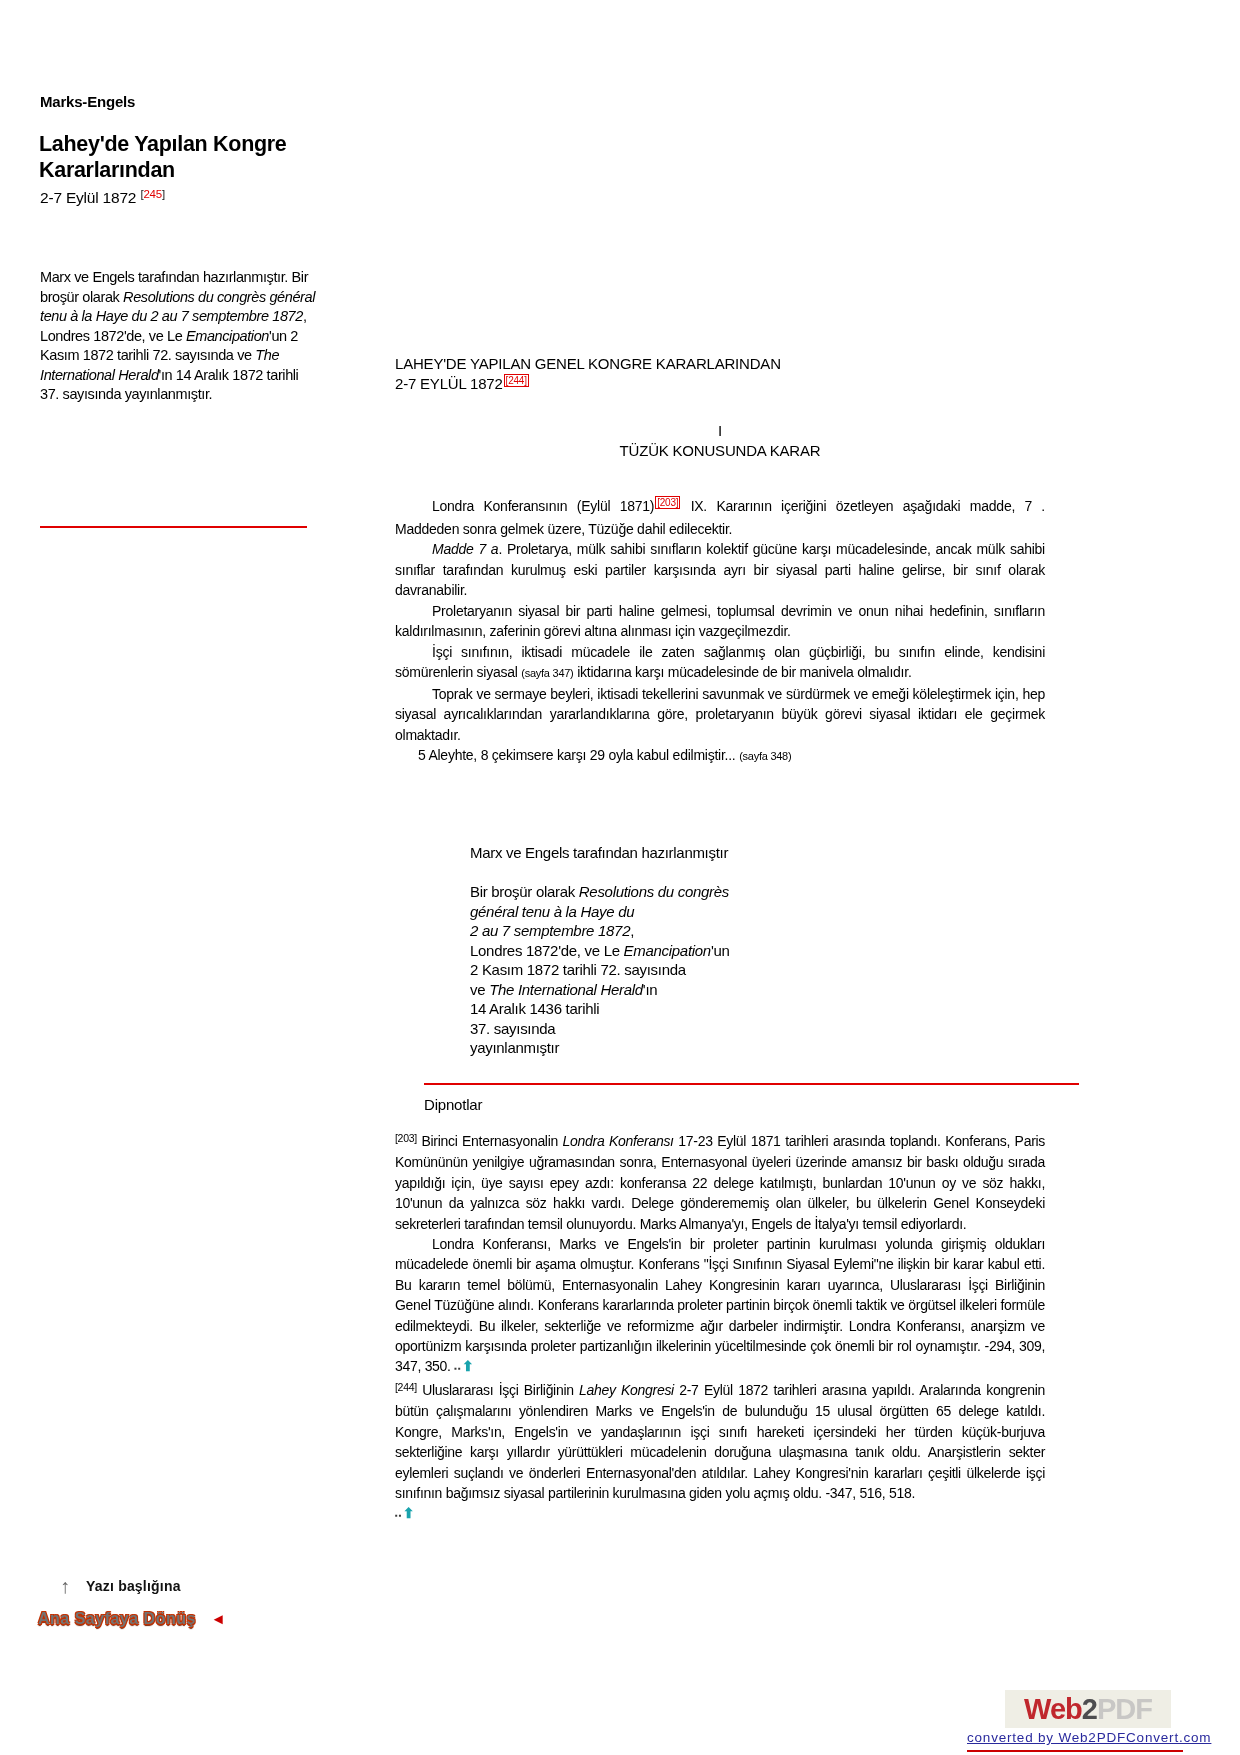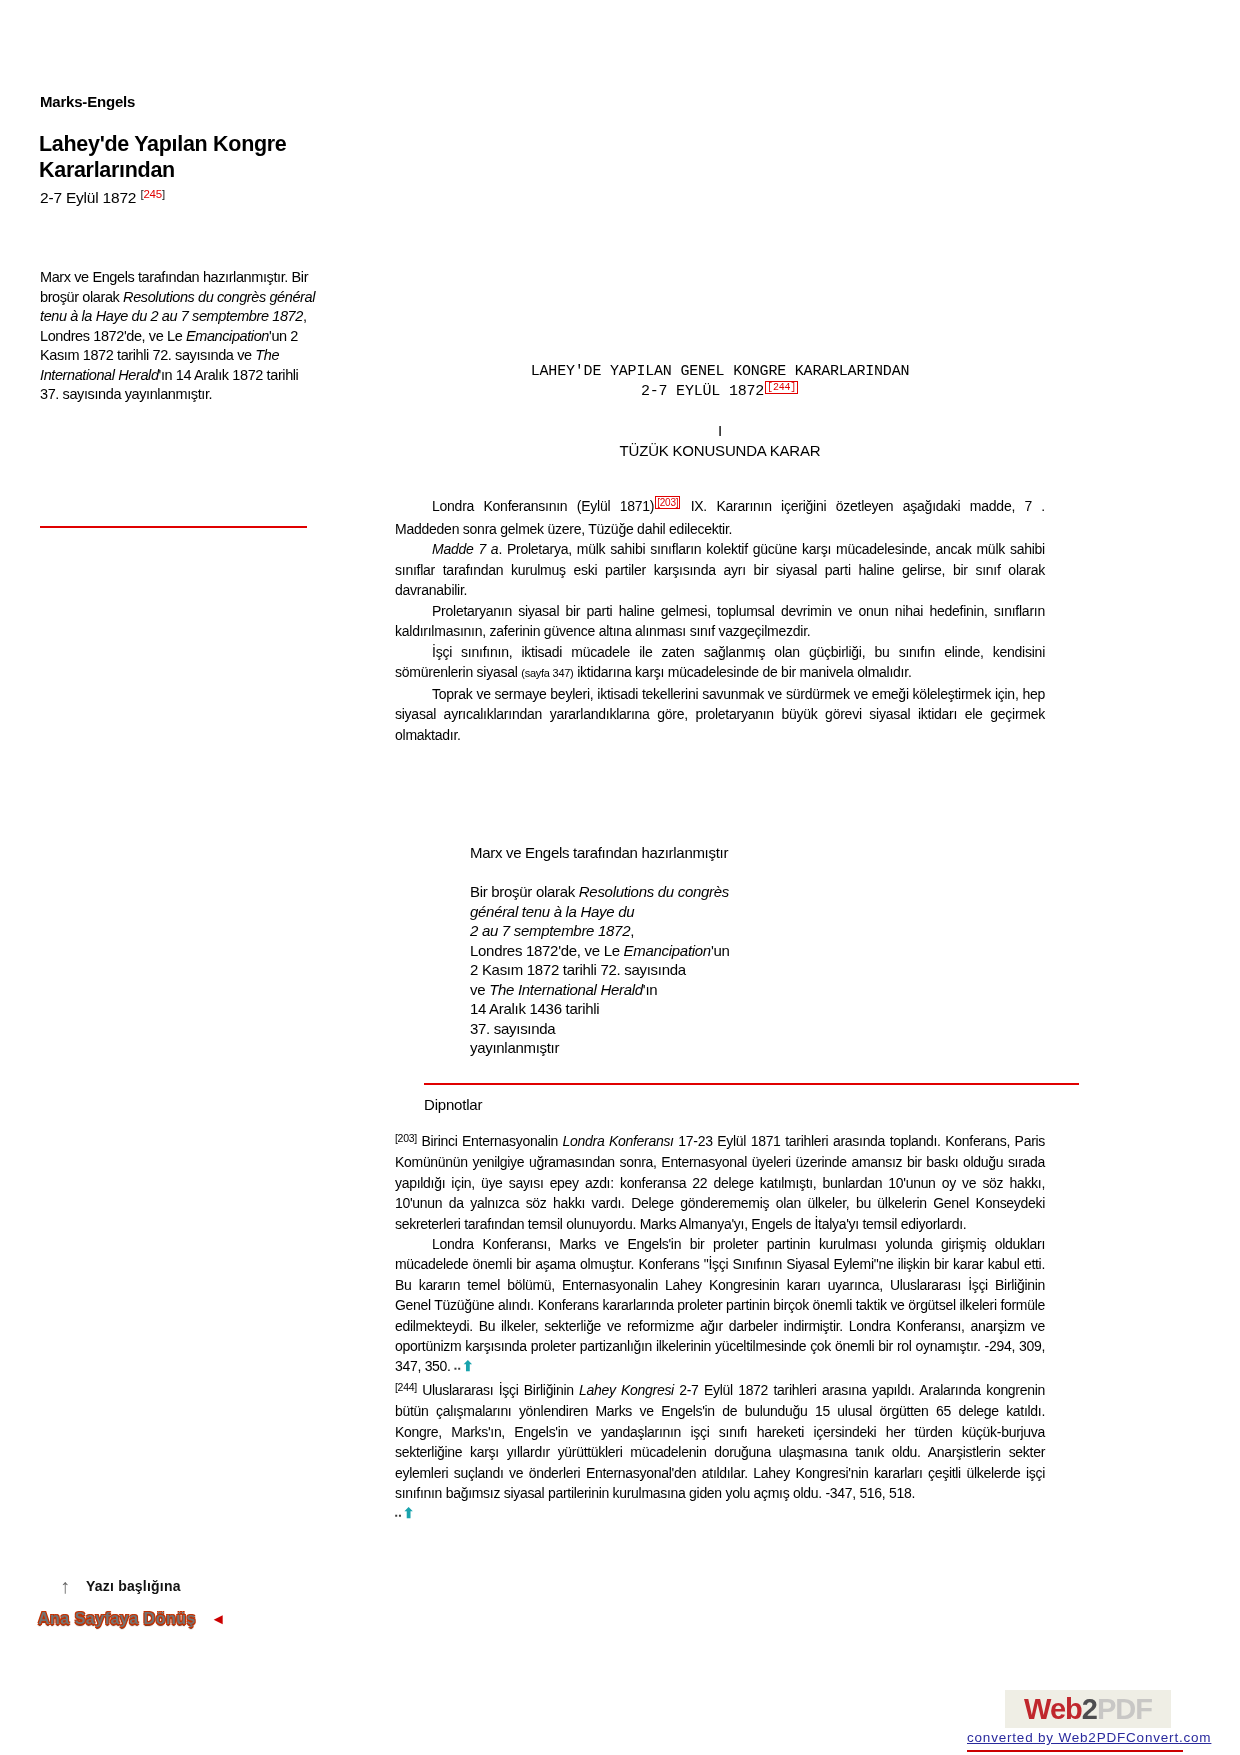--- a/index.html
+++ b/index.html
@@ -12,22 +12,22 @@
          font-size:21.5px;line-height:26px;font-weight:bold;letter-spacing:-0.3px;}
   .date{position:absolute;left:40px;top:189px;font-size:15.5px;letter-spacing:-0.2px;}
 
   
   .sidebar{position:absolute;left:40px;top:268px;width:276px;font-size:14.5px;line-height:19.5px;letter-spacing:-0.4px;}
   .sidebar p{margin:0;}
   .sidebar .sp2{margin-top:20px;}
   .side-rule{position:absolute;left:40px;top:526px;width:267px;height:2px;background:#e00000;}
 
   
-  .doc-title{position:absolute;left:395px;top:362px;width:650px;text-align:center;
-             font-size:15px;line-height:20px;letter-spacing:-0.2px;font-family:Liberation Mono, monospace;}
+  .doc-title{position:absolute;left:395px;top:354px;width:650px;text-align:left;
+             font-size:15px;line-height:20px;letter-spacing:-0.2px;}
   .section-head{position:absolute;left:395px;top:421px;width:650px;text-align:center;
              font-size:15px;line-height:20px;letter-spacing:-0.2px;}
   .body-text{position:absolute;left:395px;top:496px;width:650px;text-align:justify;
              font-size:14px;line-height:20.5px;letter-spacing:-0.25px;}
   .body-text p{margin:0;}
   .ind{text-indent:37px;}
   .ind2{text-indent:23px;}
 
   .pub-block{position:absolute;left:470px;top:827px;font-size:15px;line-height:19.5px;letter-spacing:-0.3px;margin-top:16px;}
   .pub-line{min-height:19.5px;}
@@ -91,23 +91,24 @@
   </div>
 
   <div class="section-head">
     <div>I</div>
     <div>TÜZÜK KONUSUNDA KARAR</div>
   </div>
 
   <div class="body-text">
     <p class="ind"><span>Londra Konferansının (Eylül 1871)</span><span class="refred">[203]</span><span> IX. Kararının içeriğini özetleyen aşağıdaki madde, 7 . Maddeden sonra gelmek üzere, Tüzüğe dahil edilecektir.</span></p>
     <p class="ind"><span class="i">Madde 7 a</span><span>. Proletarya, mülk sahibi sınıfların kolektif gücüne karşı mücadelesinde, ancak mülk sahibi sınıflar tarafından kurulmuş eski partiler karşısında ayrı bir siyasal parti haline gelirse, bir sınıf olarak davranabilir.</span></p>
-    <p class="ind"><span>Proletaryanın siyasal bir parti haline gelmesi, toplumsal devrimin ve onun nihai hedefinin, sınıfların kaldırılmasının, zaferinin güvence altına alınması sınıf vazgeçilmezdir.</span></p>
+    <p class="ind"><span>Proletaryanın siyasal bir parti haline gelmesi, toplumsal devrimin ve onun nihai hedefinin, sınıfların kaldırılmasının, zaferinin görevi altına alınması için vazgeçilmezdir.</span></p>
     <p class="ind"><span>İşçi sınıfının, iktisadi mücadele ile zaten sağlanmış olan güçbirliği, bu sınıfın elinde, kendisini sömürenlerin siyasal </span><span class="sm">(sayfa 347)</span><span> iktidarına karşı mücadelesinde de bir manivela olmalıdır.</span></p>
     <p class="ind"><span>Toprak ve sermaye beyleri, iktisadi tekellerini savunmak ve sürdürmek ve emeği köleleştirmek için, hep siyasal ayrıcalıklarından yararlandıklarına göre, proletaryanın büyük görevi siyasal iktidarı ele geçirmek olmaktadır.</span></p>
+    <p class="ind2"><span>5 Aleyhte, 8 çekimsere karşı 29 oyla kabul edilmiştir... </span><span class="sm">(sayfa 348)</span></p>
   </div>
 
   <div class="pub-block">
     <div class="pub-line"><span>Marx ve Engels tarafından hazırlanmıştır</span></div>
     <div class="pub-line"></div>
     <div class="pub-line"><span>Bir broşür olarak </span><span class="i">Resolutions du congrès</span></div>
     <div class="pub-line"><span class="i">général tenu à la Haye du</span></div>
     <div class="pub-line"><span class="i">2 au 7 semptembre 1872</span><span>,</span></div>
     <div class="pub-line"><span>Londres 1872'de, ve Le </span><span class="i">Emancipation</span><span>'un</span></div>
     <div class="pub-line"><span>2 Kasım 1872 tarihli 72. sayısında</span></div>

